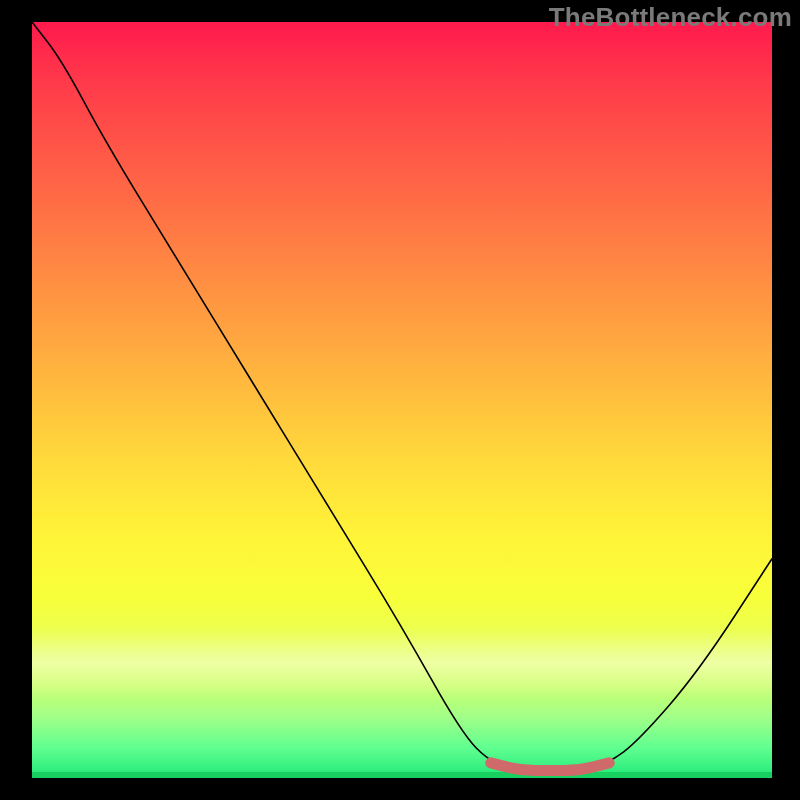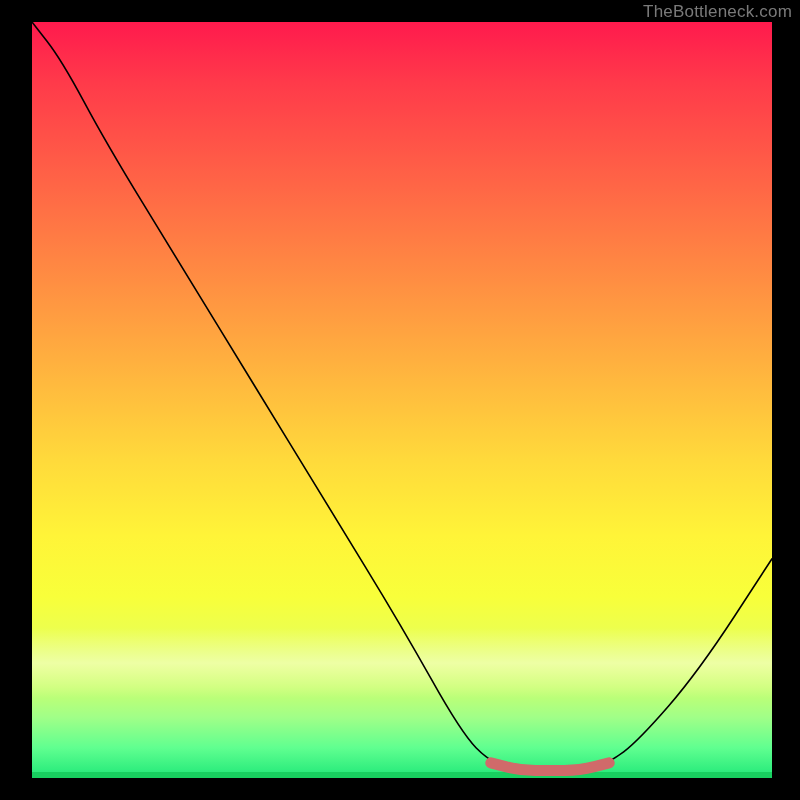--- a/index.html
+++ b/index.html
@@ -53,22 +53,22 @@
     bottom: 22px;
     height: 6px;
     background: #18d060;
     pointer-events: none;
   }
   .attribution {
     position: absolute;
     top: 2px;
     right: 8px;
     color: #7a7a7a;
-    font-size: 17px;
-    font-weight: 400;
+    font-size: 26px;
+    font-weight: 700;
     letter-spacing: 0.2px;
   }
   svg.curve {
     position: absolute;
     left: 32px;
     top: 22px;
     width: 740px;
     height: 756px;
     overflow: visible;
     pointer-events: none;

